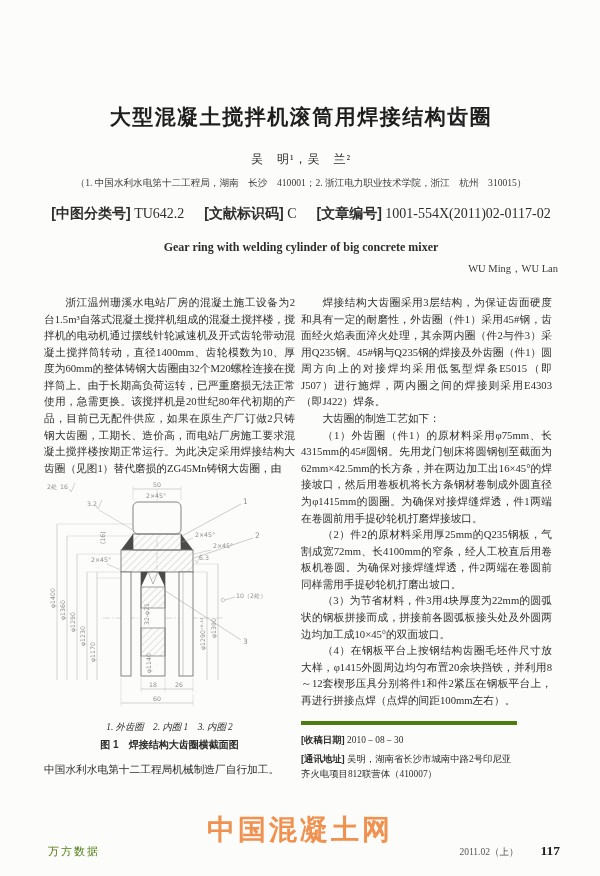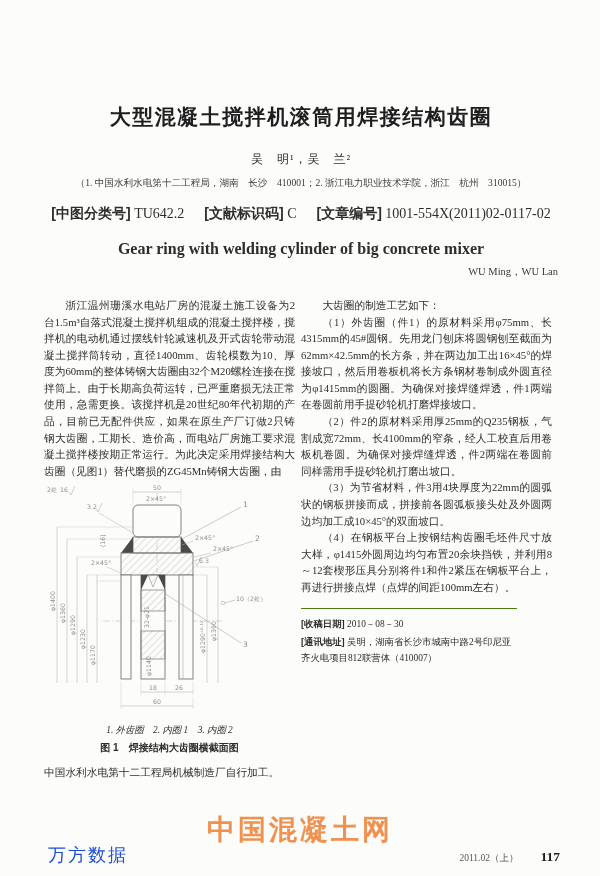--- a/index.html
+++ b/index.html
@@ -20,50 +20,50 @@
     font-size:21px;
     font-weight:bold;
     letter-spacing:1.5px;
     font-family:"Liberation Sans", sans-serif;
     color:#1e1e1e;
   }
   .authors { text-align:center; font-size:12px; margin:0 0 9px; letter-spacing:1px; }
   .affil   { text-align:center; font-size:9.6px; color:#3a3a3a; margin:0 0 15px; }
   .meta    { display:flex; justify-content:center; gap:20px; font-size:14px; margin:0 0 17px; }
   .meta b  { font-family:"Liberation Sans", sans-serif; font-weight:bold; }
-  .en-title { text-align:center; font-size:16px; font-weight:bold; margin:0 0 7px; }
+  .en-title { text-align:center; font-size:12px; font-weight:bold; margin:0 0 7px; }
   .en-authors { text-align:right; font-size:10.5px; color:#3a3a3a; margin:0 0 18px; }
 
   .columns { display:flex; gap:6px; }
   .col { width:251px; font-size:10.7px; line-height:1.55; text-align:justify; }
   .col p { margin:0; text-indent:2em; }
   .col p.noindent { text-indent:0; }
 
   .figure { margin:4px 0 0; text-align:center; }
   .fig-legend { font-size:9.4px; text-align:center; margin:1px 0 0;font-style:italic; }
   .fig-caption { font-size:10px; font-weight:bold; text-align:center;
                  font-family:"Liberation Sans", sans-serif; margin:2px 0 9px; }
 
-  .footnote { margin-top:13px; width:86%; border-top:1px solid #4d7c0f;
+  .footnote { margin-top:13px; width:86%; border-top:4px solid #4d7c0f;
               padding-top:7px; font-size:9.4px; line-height:1.6; text-align:left; }
   .footnote b { font-family:"Liberation Sans", sans-serif; }
   .footnote div { margin-bottom:2px; }
 
   .watermark {
     position:absolute; top:811px; left:50%; transform:translateX(-50%);
     font-family:Liberation Sans, sans-serif;
     font-size:28px; font-weight:600; letter-spacing:3px;
     color:#f0914f; white-space:nowrap;
   }
   .footer {
     position:absolute; top:843px; left:0; right:0;
     padding:0 40px 0 48px;
     display:flex; justify-content:space-between; align-items:baseline;
   }
-  .wanfang { font-size:18px; color:#1d4ed8; letter-spacing:2px; }
+  .wanfang { font-size:11px; color:#4d7c0f; letter-spacing:2px; }
   .footer-right { display:flex; align-items:baseline; gap:22px; }
   .issue { font-size:9.5px; color:#555; }
   .pageno { font-size:13.5px; font-weight:bold; color:#1f1f1f; }
 
   svg text { font-family:"DejaVu Sans", sans-serif; font-size:6.2px; fill:#8d8d8d; }
   svg .big { font-size:7.5px; }
 </style>
 </head>
 <body>
 
@@ -189,20 +189,21 @@
           <text x="108" y="221">60</text>
         </svg>
         <div class="fig-legend">1. 外齿圈　2. 内圈 1　3. 内圈 2</div>
         <div class="fig-caption">图 1　焊接结构大齿圈横截面图</div>
       </div>
 
       <p class="noindent">中国水利水电第十二工程局机械制造厂自行加工。</p>
     </div>
 
     <div class="col">
+      <p>焊接结构大齿圈采用3层结构，为保证齿面硬度和具有一定的耐磨性，外齿圈（件1）采用45#钢，齿面经火焰表面淬火处理，其余两内圈（件2与件3）采用Q235钢。45#钢与Q235钢的焊接及外齿圈（件1）圆周方向上的对接焊均采用低氢型焊条E5015（即J507）进行施焊，两内圈之间的焊接则采用E4303（即J422）焊条。</p>
       <p>大齿圈的制造工艺如下：</p>
       <p>（1）外齿圈（件1）的原材料采用φ75mm、长4315mm的45#圆钢。先用龙门刨床将圆钢刨至截面为62mm×42.5mm的长方条，并在两边加工出16×45°的焊接坡口，然后用卷板机将长方条钢材卷制成外圆直径为φ1415mm的圆圈。为确保对接焊缝焊透，件1两端在卷圆前用手提砂轮机打磨焊接坡口。</p>
       <p>（2）件2的原材料采用厚25mm的Q235钢板，气割成宽72mm、长4100mm的窄条，经人工校直后用卷板机卷圆。为确保对接焊缝焊透，件2两端在卷圆前同样需用手提砂轮机打磨出坡口。</p>
       <p>（3）为节省材料，件3用4块厚度为22mm的圆弧状的钢板拼接而成，拼接前各圆弧板接头处及外圆两边均加工成10×45°的双面坡口。</p>
       <p>（4）在钢板平台上按钢结构齿圈毛坯件尺寸放大样，φ1415外圆周边均匀布置20余块挡铁，并利用8～12套楔形压具分别将件1和件2紧压在钢板平台上，再进行拼接点焊（点焊的间距100mm左右）。</p>
 
       <div class="footnote">
         <div>
           <b>[收稿日期]</b>
           <span>2010－08－30</span>

